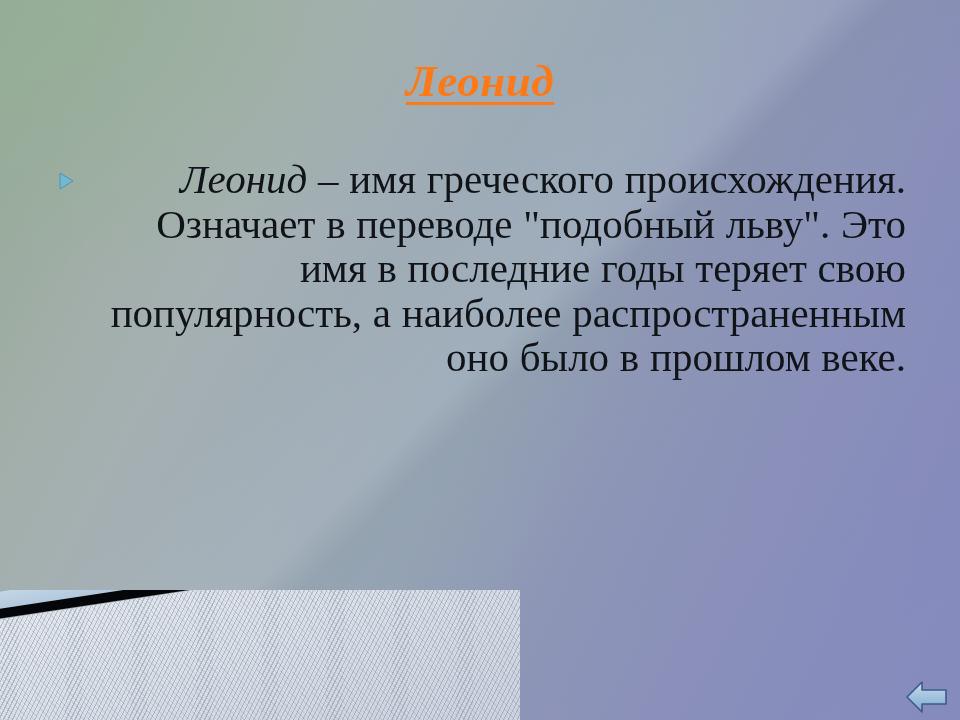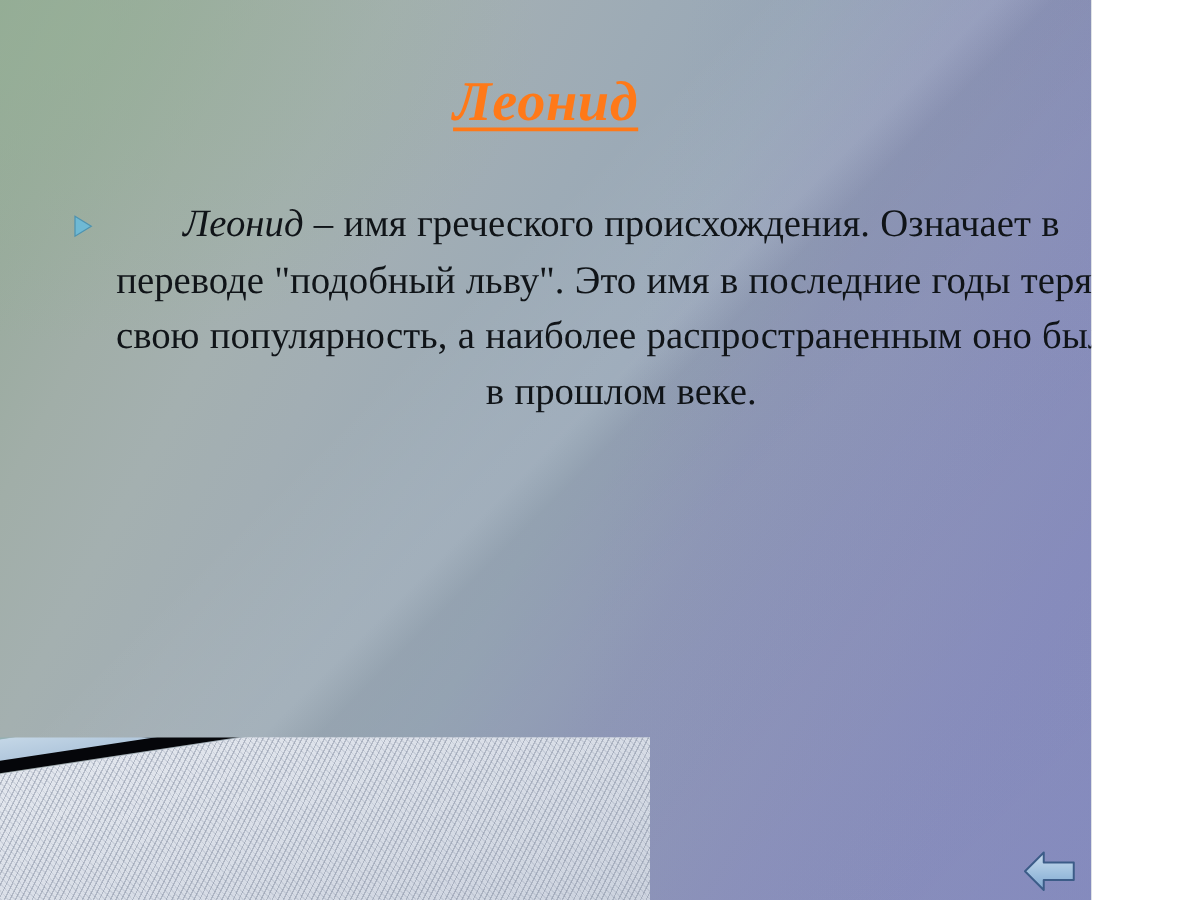--- a/index.html
+++ b/index.html
@@ -5,21 +5,21 @@
   html, body {
     margin: 0;
     padding: 0;
     width: 960px;
     height: 720px;
     overflow: hidden;
   }
 
   #slide {
     position: relative;
-    width: 873px;
+    width: 960px;
     height: 720px;
     overflow: hidden;
     font-family: "Liberation Serif", "DejaVu Serif", serif;
     background: #9aa6ad;
   }
 
   
   .bg-layer {
     position: absolute;
     inset: 0;
@@ -159,25 +159,25 @@
   .bullet-marker {
     flex: 0 0 auto;
     width: 30px;
     padding-top: 14px;
     line-height: 0;
   }
   .bullet-marker svg { display: block; }
 
   .bullet-text {
     flex: 1 1 auto;
-    font-size: 31px;
+    font-size: 41px;
     line-height: 44.5px;
     color: #101418;
     font-family: "Liberation Serif", "DejaVu Serif", serif;
-    text-align: center;
+    text-align: right;
     word-spacing: 0.5px;
   }
   .bullet-text .lead {
     font-style: italic;
   }
 
   
   .nav-back {
     position: absolute;
     right: 6px;

